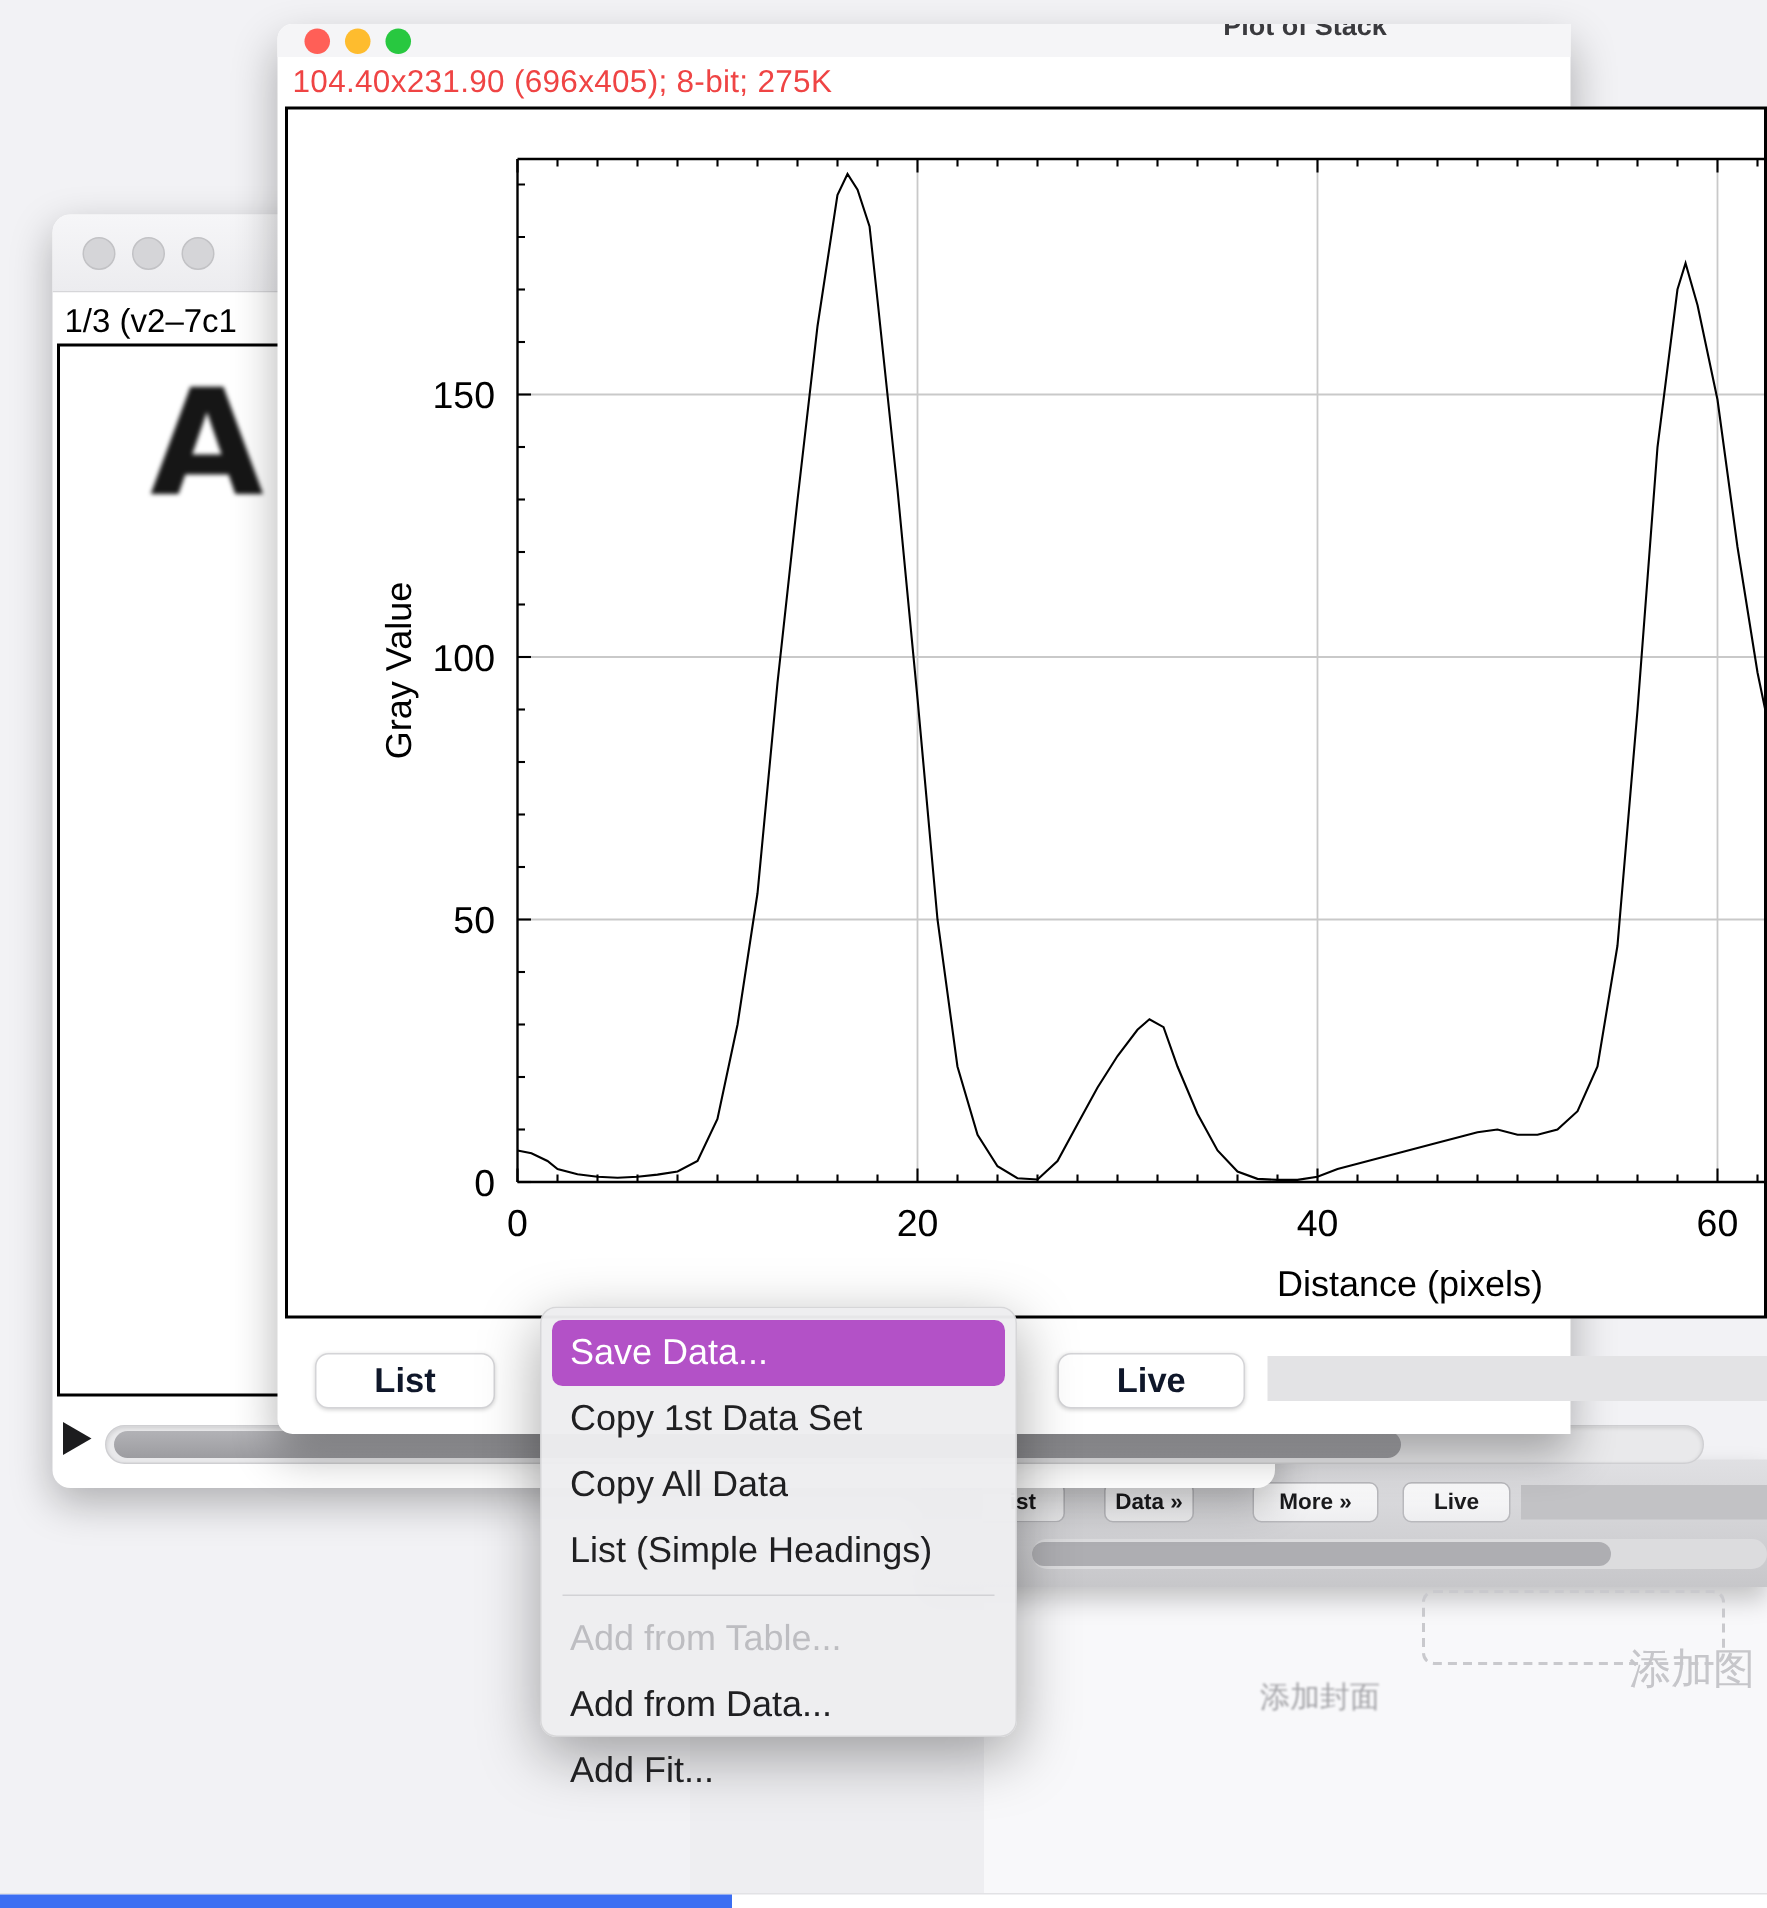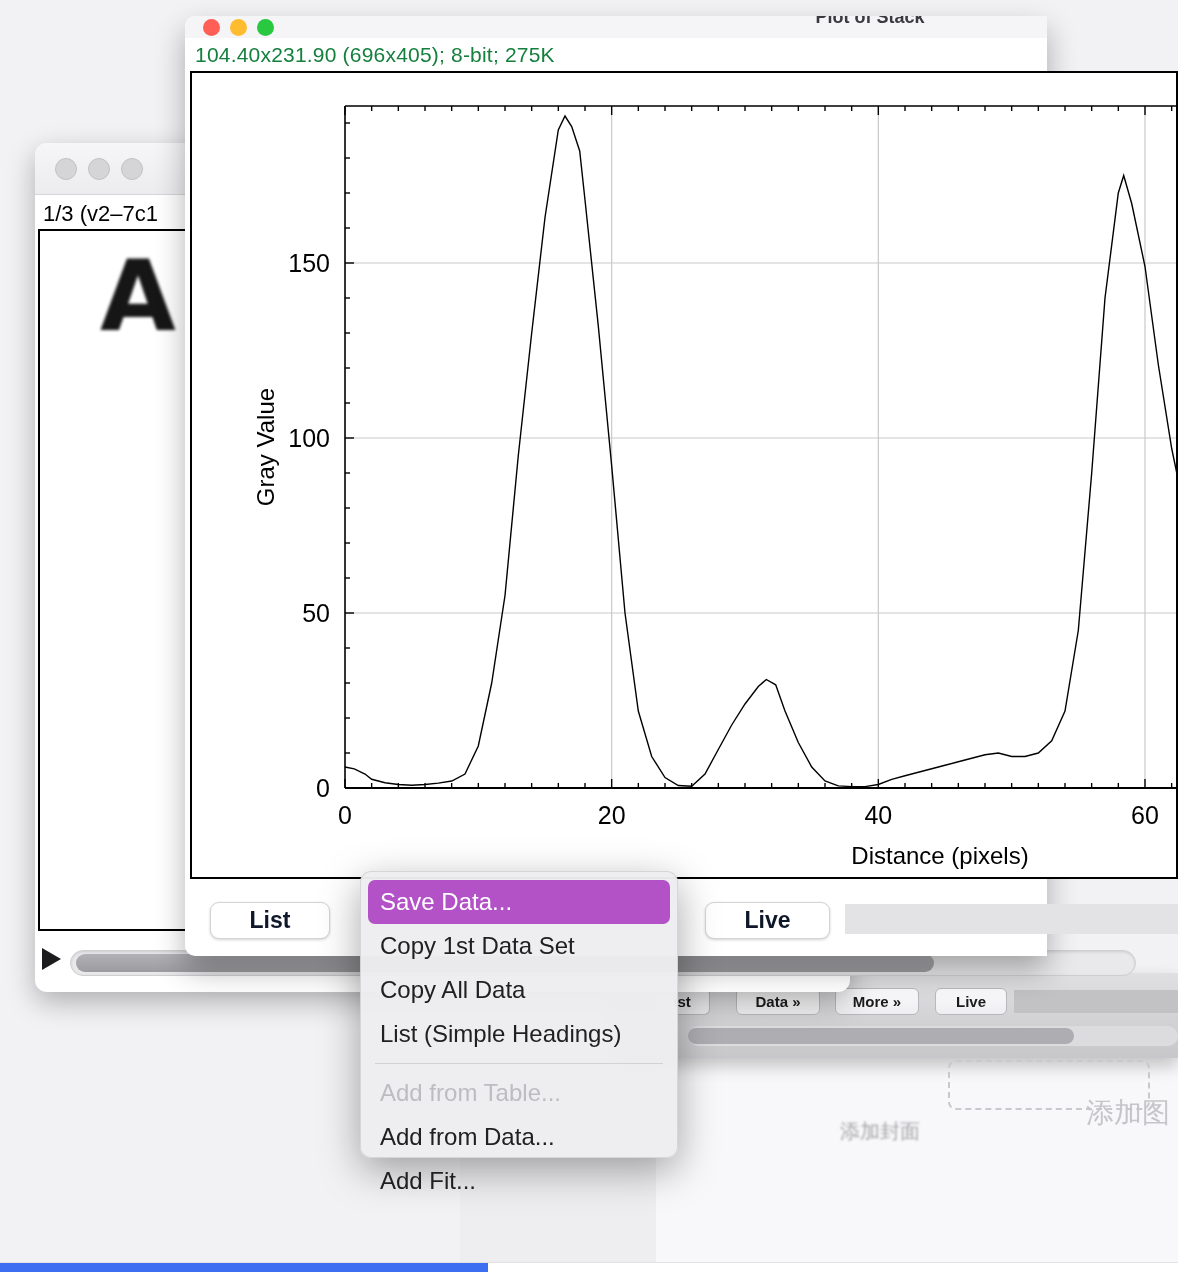--- a/index.html
+++ b/index.html
@@ -80,21 +80,21 @@
   }
   .plot-titlebar{
     left:0;top:0;width:100%;height:22px;overflow:hidden;
     background:#f5f5f7;border-radius:10px 0 0 0;
   }
   .tl{width:17px;height:17px;border-radius:50%;position:absolute;top:3px;}
   .plot-title{
     position:absolute;left:685px;top:-9px;transform:translateX(-50%);
     font-size:18px;font-weight:bold;color:#3a3a3e;white-space:nowrap;
   }
-  .plot-status{left:10px;top:27px;font-size:21px;color:#15803d;white-space:nowrap;letter-spacing:0.2px;}
+  .plot-status{left:10px;top:27px;font-size:21px;color:#ef4444;white-space:nowrap;letter-spacing:0.2px;}
   .plot-area{left:5px;top:55px;width:988px;height:808px;background:#fff;border:2px solid #000;box-sizing:border-box;overflow:hidden;}
   .pw-btn{
     top:886px;height:37px;border-radius:9px;background:#fff;
     border:1px solid #d4d4d7;box-shadow:0 1px 3px rgba(0,0,0,0.18);
     font-size:23px;font-weight:700;color:#0f172a;
     display:flex;align-items:center;justify-content:center;box-sizing:border-box;
   }
   .pw-graybar{left:660px;top:888px;width:333px;height:30px;background:#e3e3e5;}
 
   
@@ -118,21 +118,21 @@
 </head>
 <body>
 
 <div class="abs bg-col"></div>
 <div class="abs bg-white"></div>
 <div class="abs bg-band"></div>
 
 <div class="abs bg-btn cut" style="left:655px;width:55px;">
     <span>ist</span>
   </div>
-<div class="abs bg-btn" style="left:736px;width:84px;text-align:center;">
+<div class="abs bg-btn" style="left:736px;width:60px;text-align:center;">
     <span>Data »</span>
   </div>
 <div class="abs bg-btn" style="left:835px;width:84px;">
     <span>More »</span>
   </div>
 <div class="abs bg-btn" style="left:935px;width:72px;">
     <span>Live</span>
   </div>
 <div class="abs bg-graybar"></div>
 <div class="abs bg-track"></div>

